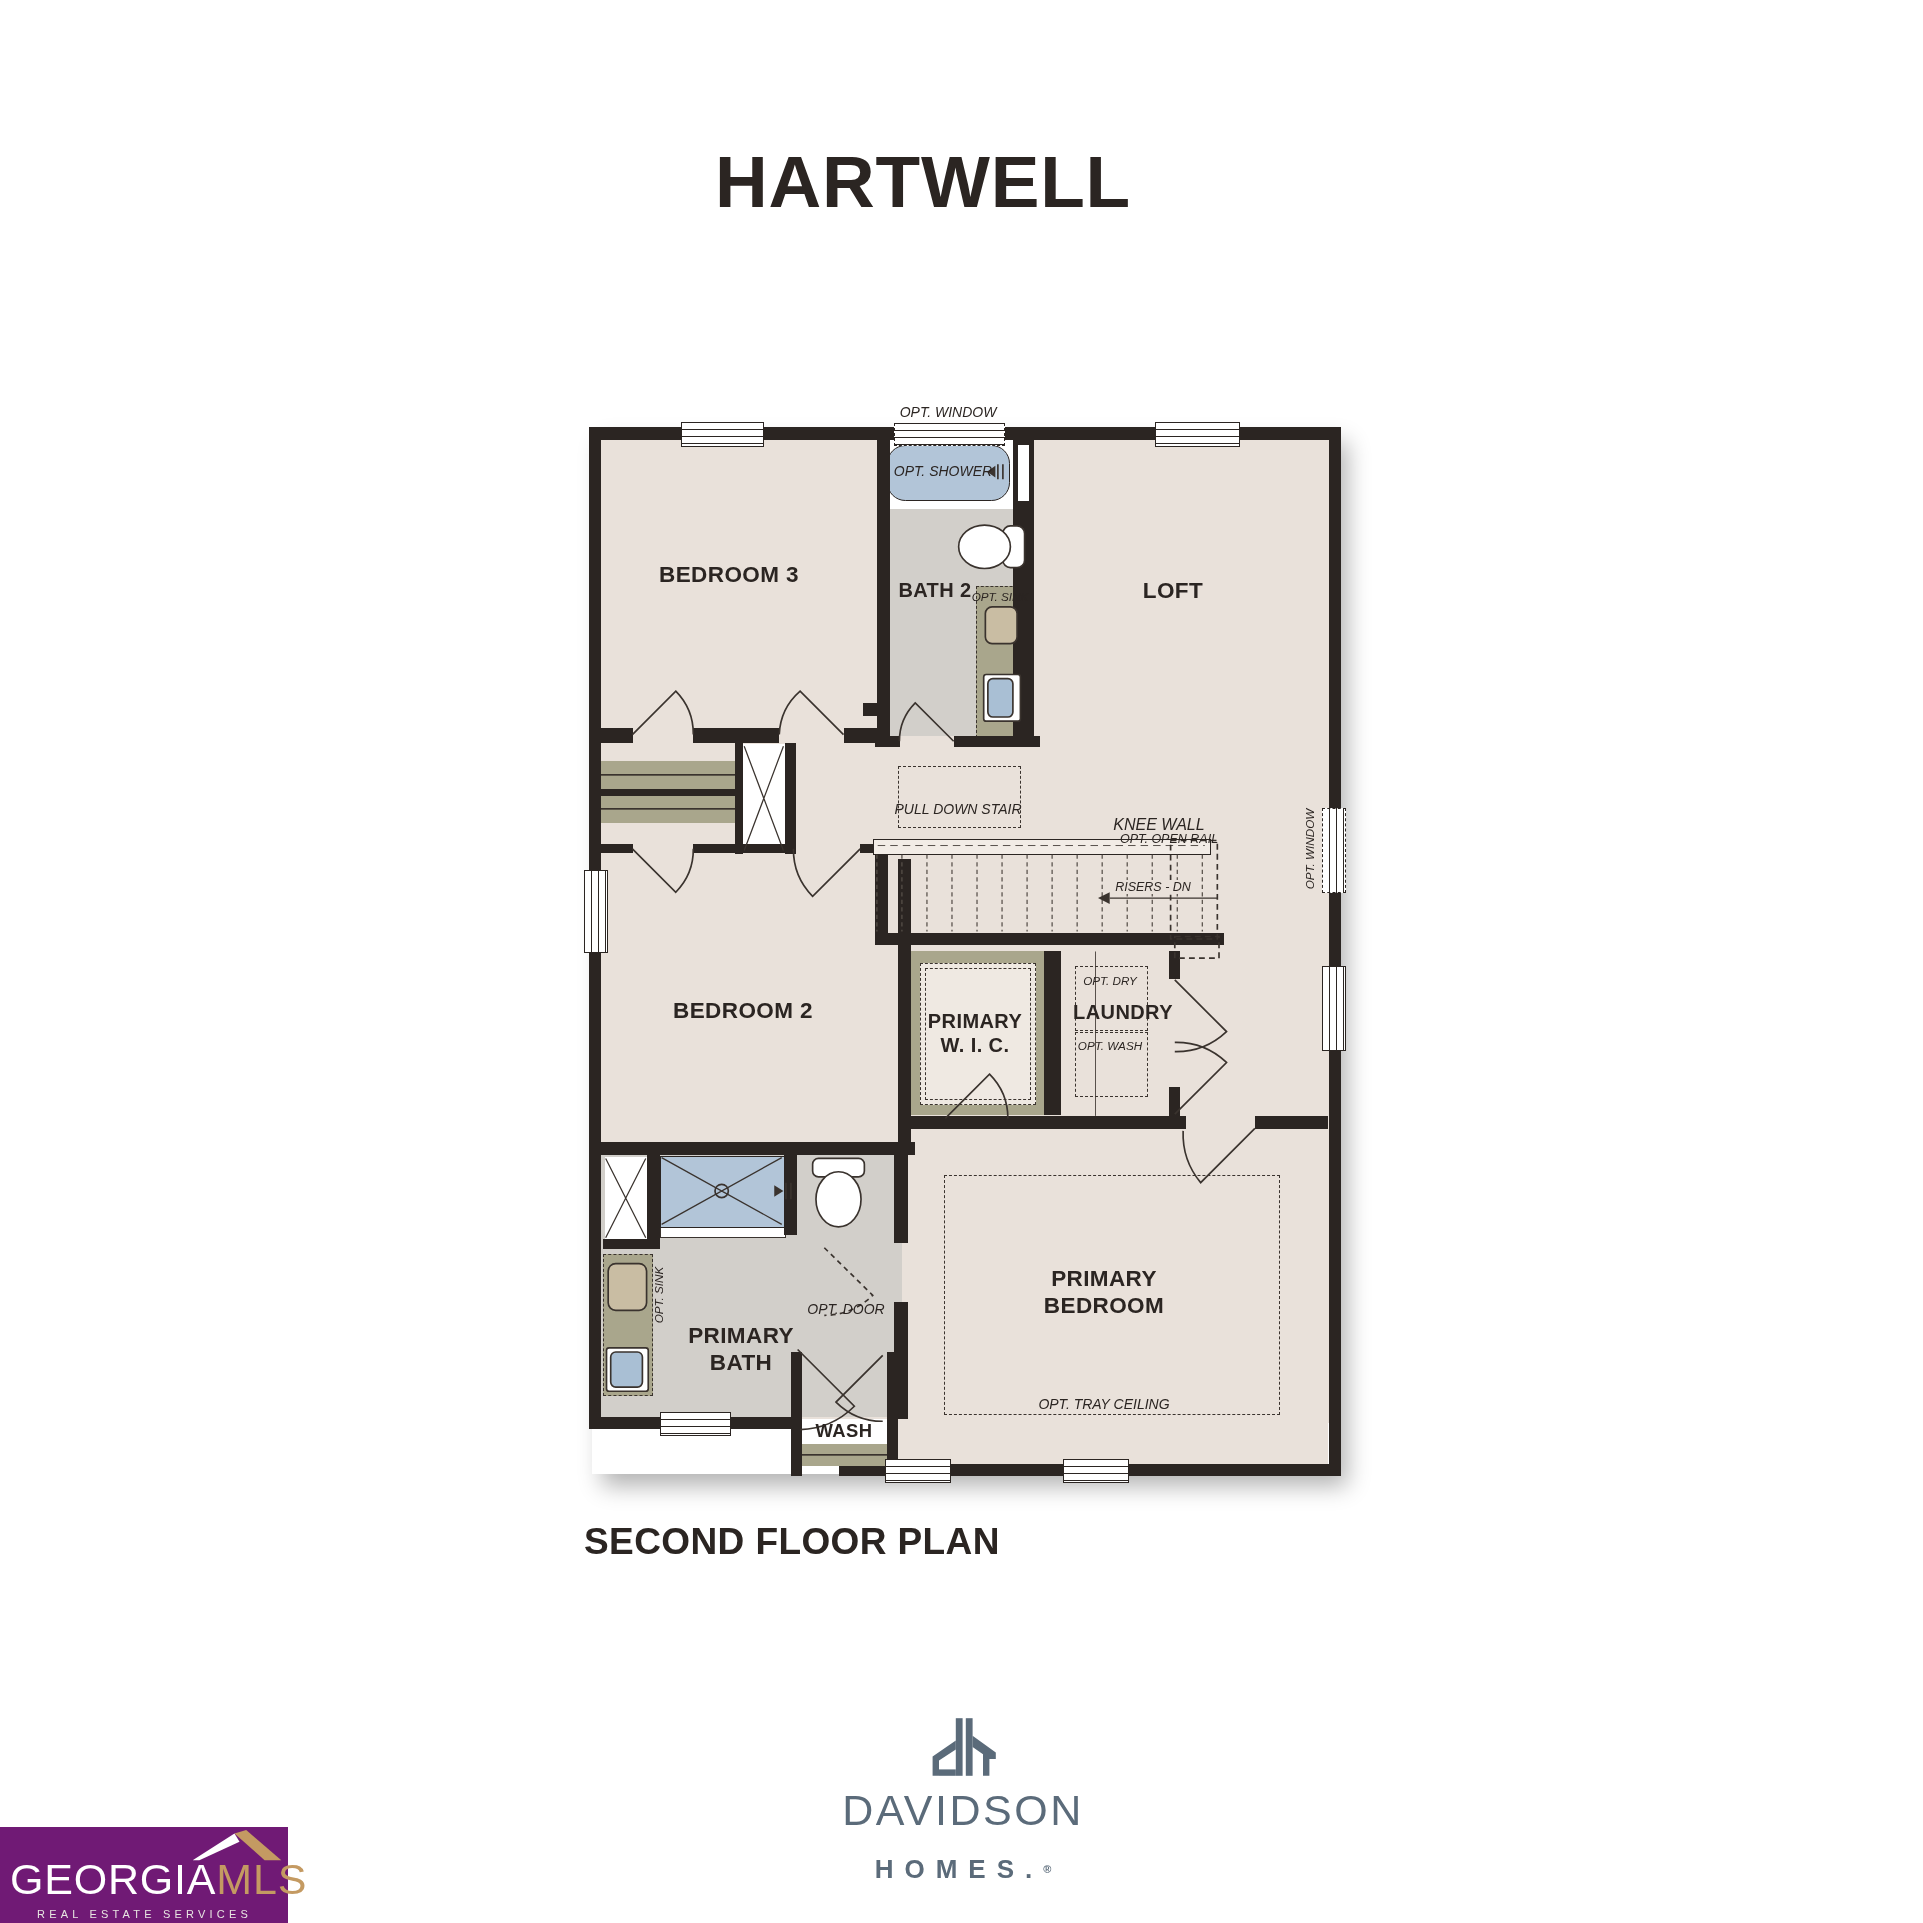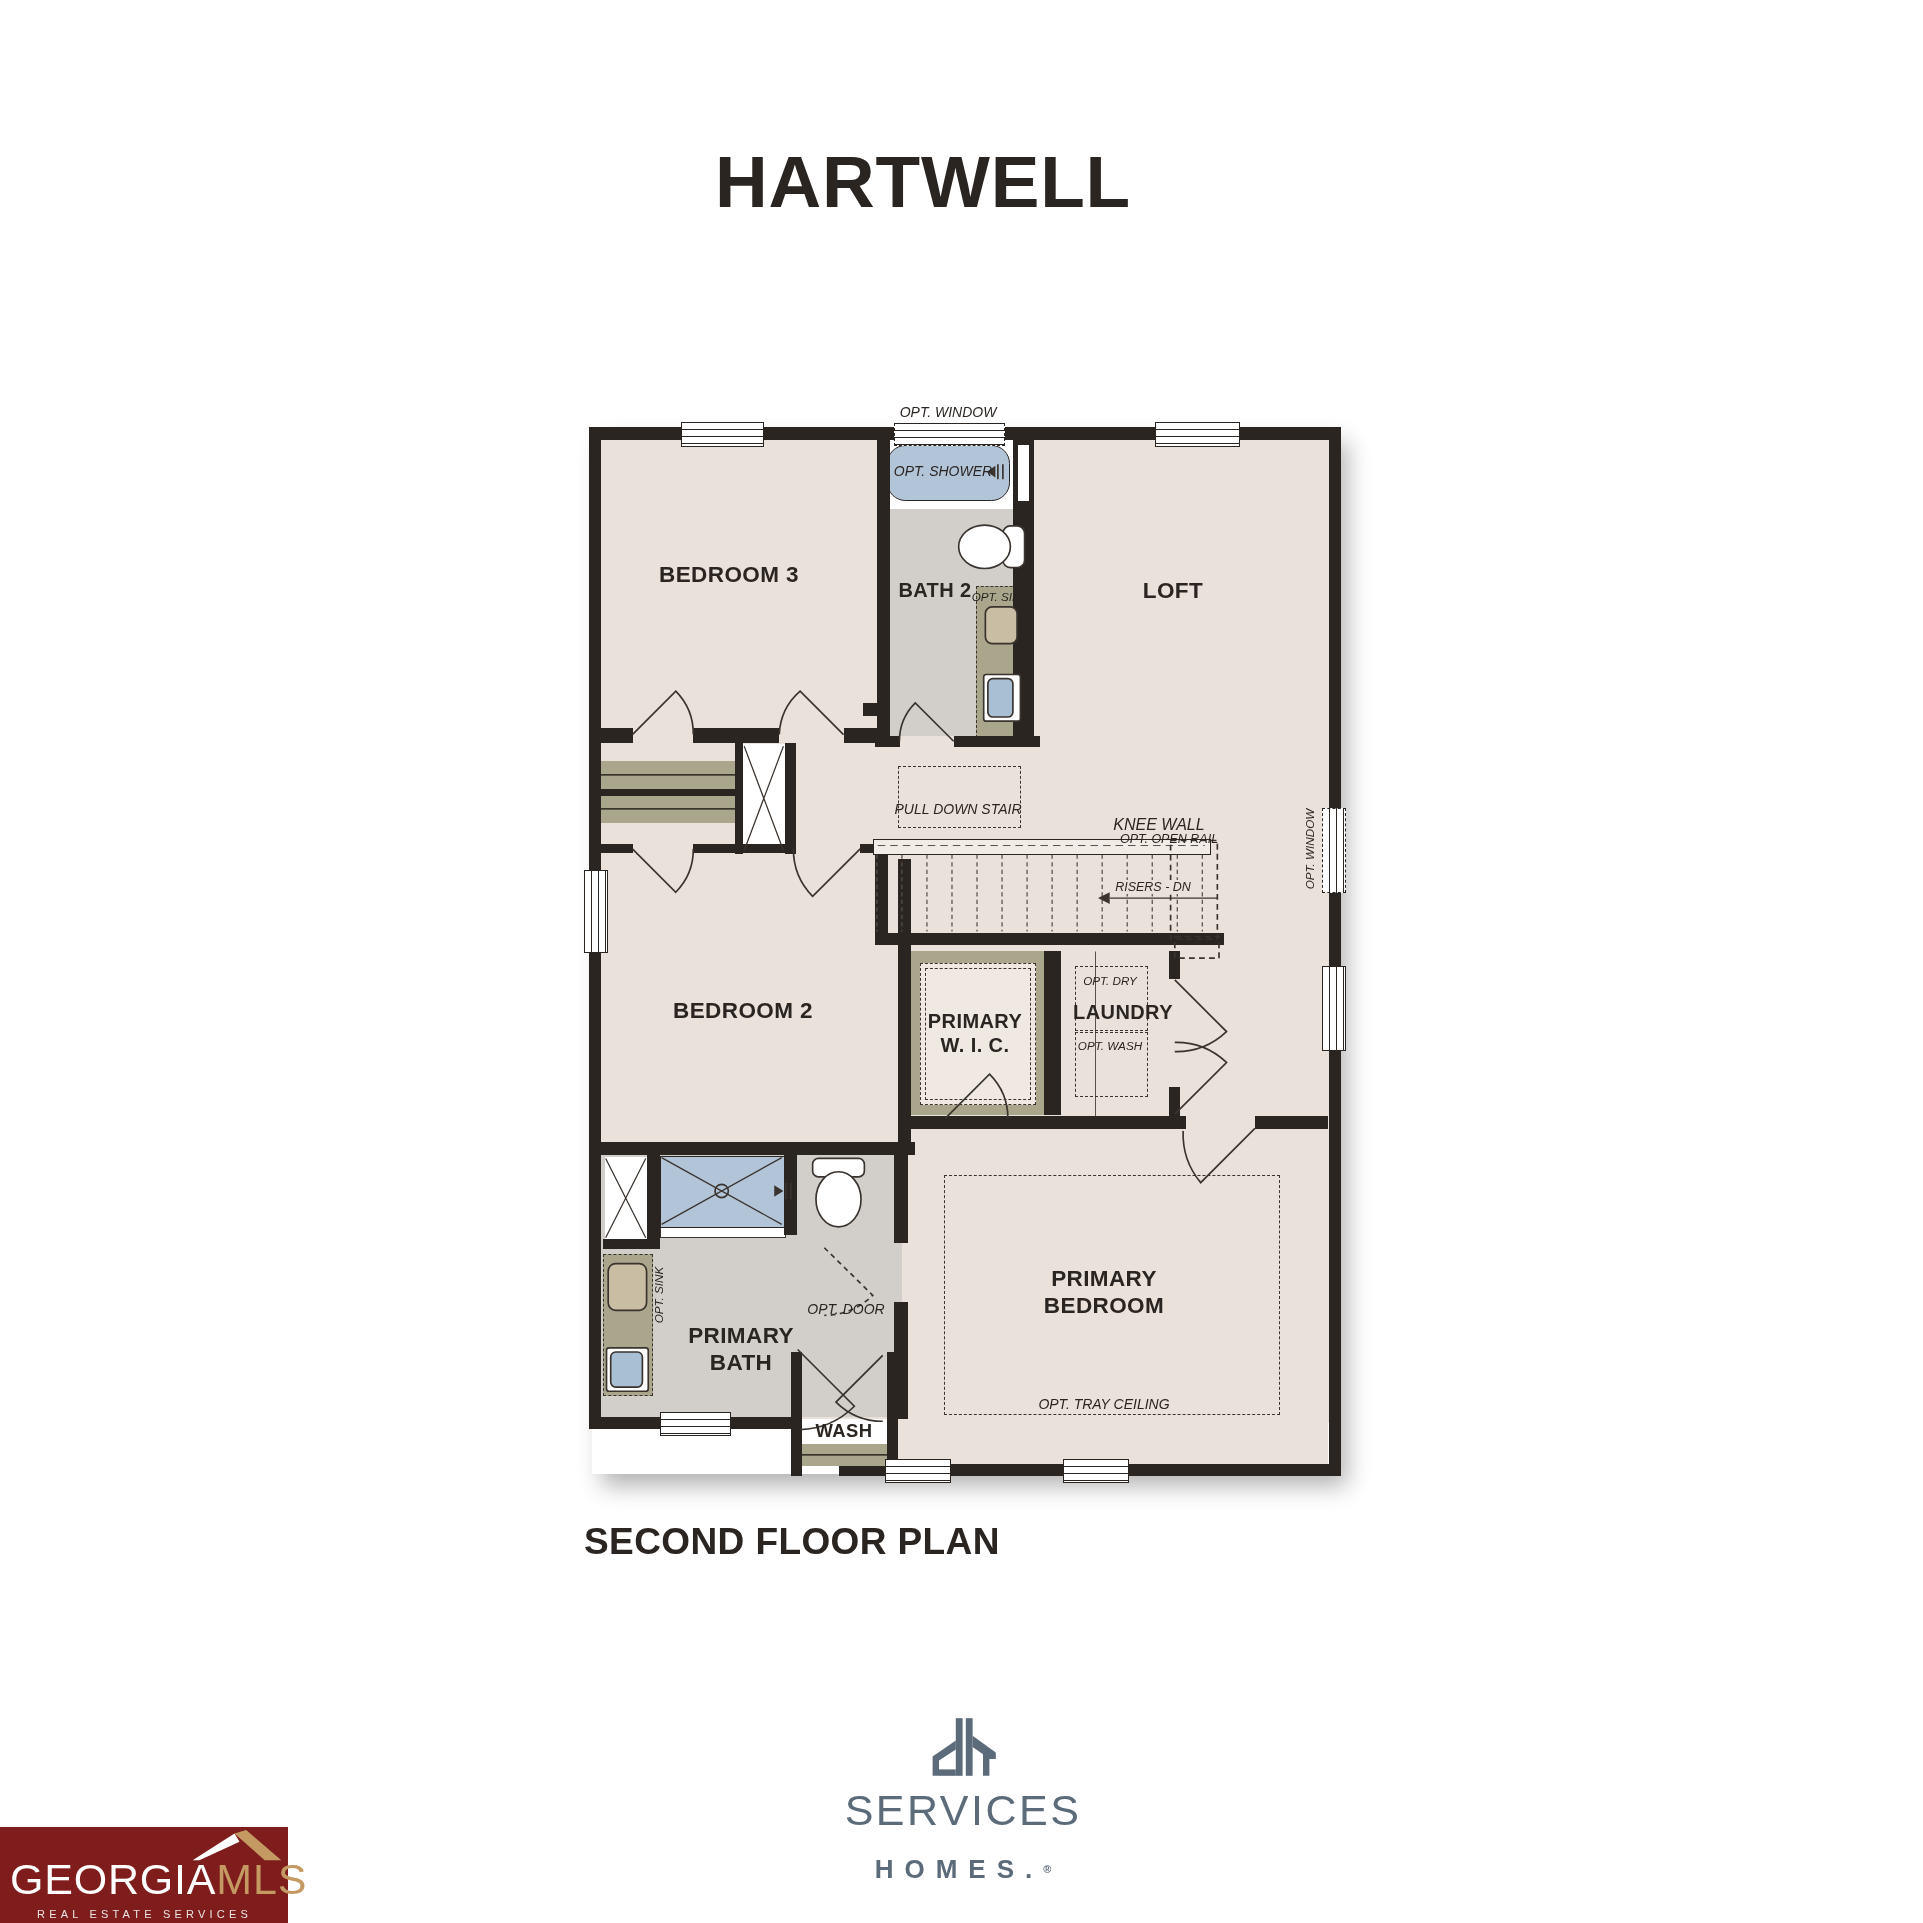--- a/index.html
+++ b/index.html
@@ -37,21 +37,21 @@
   .shelfline{background-image:linear-gradient(#3a332e 0 0);background-size:100% 1.7px;background-position:center;background-repeat:no-repeat;}
   .kneewall{background:#f2ece6;border:1.7px solid #2b2522;z-index:6;}
 
   
   #davidson{left:816px;top:1718px;width:294px;text-align:center;color:#5b6b7a;}
   #davidson .name{font-size:43px;font-weight:500;letter-spacing:2.5px;margin-top:6.7px;white-space:nowrap;}
   #davidson .homes{font-size:26px;font-weight:700;letter-spacing:11px;margin-top:19px;white-space:nowrap;}
   #davidson .reg{font-size:11px;letter-spacing:0;vertical-align:5px;}
 
   
-  #gamls{left:0;top:1827px;width:288px;height:97px;background:#7f1d1d;}
+  #gamls{left:0;top:1827px;width:288px;height:97px;background:#701a75;}
   #gamls .row{position:absolute;left:10px;bottom:20px;white-space:nowrap;}
   #gamls .georgia{font-size:43px;font-weight:300;color:#fff;letter-spacing:0.8px;}
   #gamls .mls{font-size:43px;font-weight:300;color:#c49a62;letter-spacing:0.8px;}
   #gamls .tag{position:absolute;left:37px;bottom:4.2px;font-size:11px;letter-spacing:4.2px;color:#e8e6e2;font-weight:500;white-space:nowrap;}
 </style>
 </head>
 <body>
 
 <div id="title" class="abs">HARTWELL</div>
 
@@ -240,21 +240,21 @@
 <div id="davidson" class="abs">
   <svg width="80" height="58" viewBox="0 0 100 72">
     <g fill="#5b6b7a">
       <rect x="41" y="0" width="8.5" height="72"></rect>
       <rect x="53.5" y="0" width="8.5" height="72"></rect>
       <polygon points="41,28 12,48 12,72 20,72 20,53 41,39"></polygon>
       <polygon points="20,64 41,64 41,72 20,72"></polygon>
       <polygon points="62,22 91,43 91,51 83,51 83,72 75,72 75,45 62,36"></polygon>
     </g>
   </svg>
-  <div class="name">SERVICES</div>
+  <div class="name">DAVIDSON</div>
   <div class="homes">
     <span>HOMES.</span><span class="reg">®</span>
   </div>
 </div>
 
 <div id="gamls" class="abs">
   <svg style="position:absolute;right:5px;top:2.5px;" width="92" height="32" viewBox="0 0 110 38">
     <polygon points="2,36 52,4 58,14 10,36" fill="#ffffff"></polygon>
     <polygon points="52,4 66,0 108,36 88,36" fill="#c49a62"></polygon>
   </svg>

